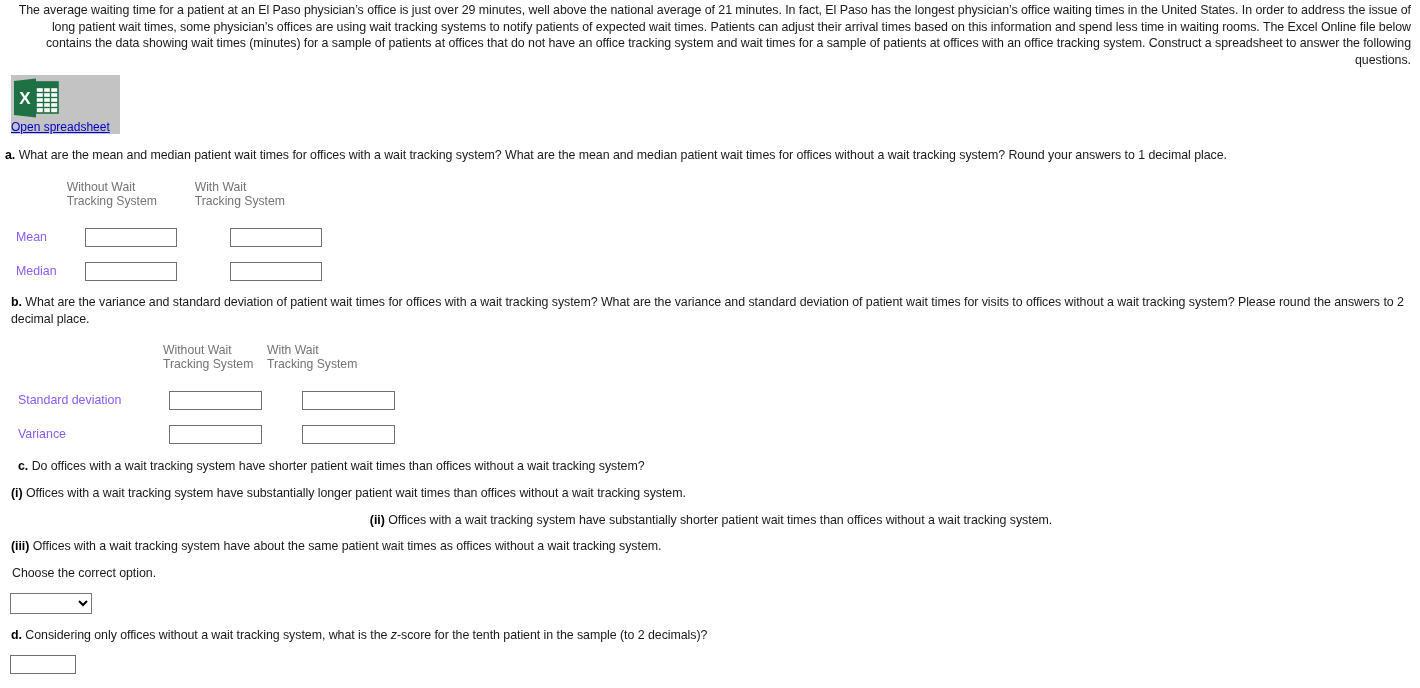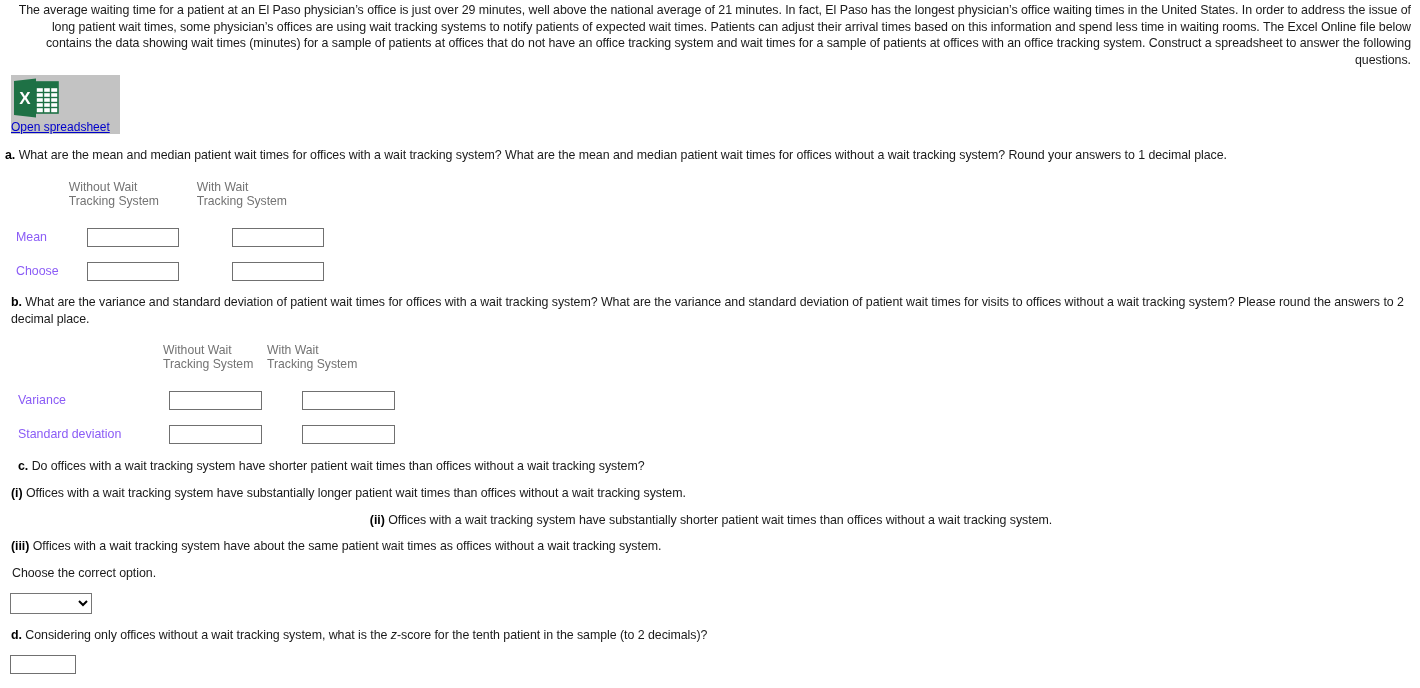--- a/index.html
+++ b/index.html
@@ -188,21 +188,21 @@
   <tr style="height:34px;">
     <td class="row-label">Mean</td>
     <td class="cellbox">
       <input class="txtbox" type="text" value="" style="">
     </td>
     <td class="cellbox">
       <input class="txtbox" type="text" value="" style="">
     </td>
   </tr>
   <tr style="height:34px;">
-    <td class="row-label">Choose</td>
+    <td class="row-label">Median</td>
     <td class="cellbox">
       <input class="txtbox" type="text" value="" style="">
     </td>
     <td class="cellbox">
       <input class="txtbox" type="text" value="" style="">
     </td>
   </tr>
 </tbody>
   </table>
 
@@ -215,30 +215,30 @@
     <td class="col-head" style="width:104px;">
       <div>Without Wait</div>
       <div>Tracking System</div>
     </td>
     <td class="col-head" style="width:162px;">
       <div>With Wait</div>
       <div>Tracking System</div>
     </td>
   </tr>
   <tr style="height:34px;">
+    <td class="row-label">Standard deviation</td>
+    <td class="cellbox">
+      <input class="txtbox wide" type="text" value="" style="">
+    </td>
+    <td class="cellbox">
+      <input class="txtbox wide" type="text" value="" style="">
+    </td>
+  </tr>
+  <tr style="height:34px;">
     <td class="row-label">Variance</td>
-    <td class="cellbox">
-      <input class="txtbox wide" type="text" value="" style="">
-    </td>
-    <td class="cellbox">
-      <input class="txtbox wide" type="text" value="" style="">
-    </td>
-  </tr>
-  <tr style="height:34px;">
-    <td class="row-label">Standard deviation</td>
     <td class="cellbox">
       <input class="txtbox wide" type="text" value="" style="">
     </td>
     <td class="cellbox">
       <input class="txtbox wide" type="text" value="" style="">
     </td>
   </tr>
 </tbody>
   </table>
 

